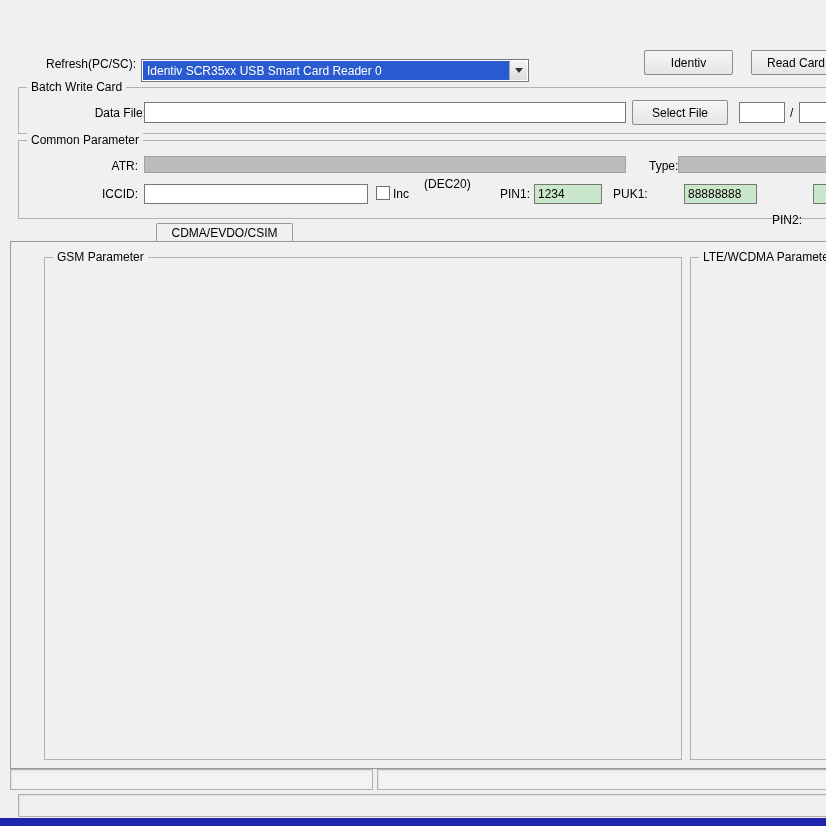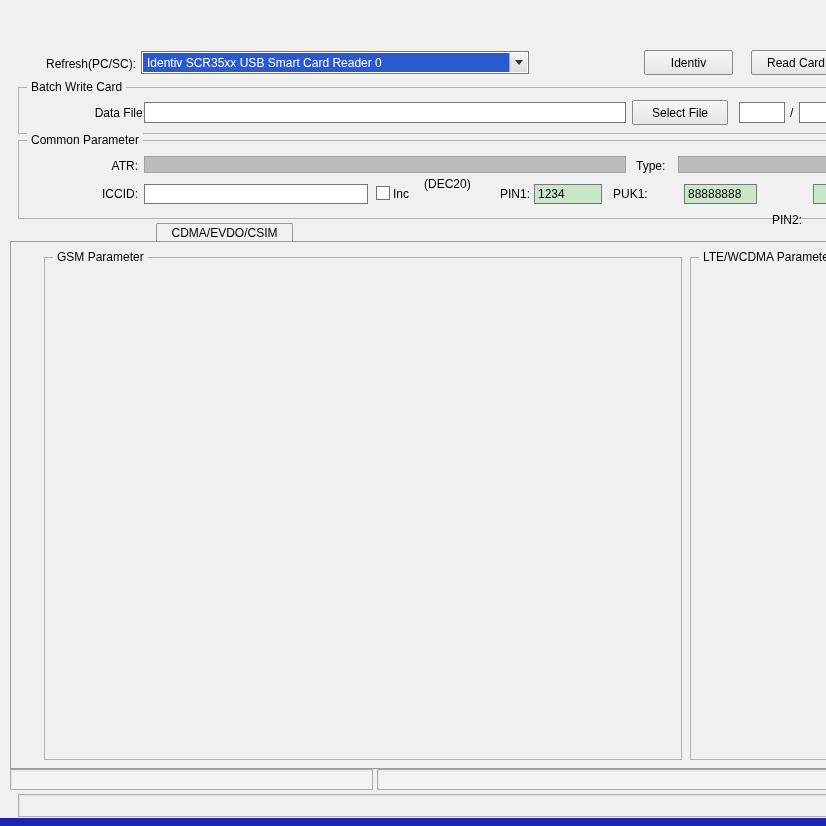--- a/index.html
+++ b/index.html
@@ -40,21 +40,21 @@
   .sunken { position:absolute; border:1px solid #aeaeae; background:#f3f3f3; box-shadow:inset 1px 1px 2px rgba(0,0,0,0.07); box-sizing:border-box; }
   .bottom-blue { position:absolute; left:0; top:818px; width:826px; height:8px; background:#2023ab; }
 </style>
 </head>
 <body>
 
 <div class="root">
 
 
   <div class="lbl r" style="left:30px;top:57px;width:106px;">Refresh(PC/SC):</div>
-  <div class="combo" style="left:141px;top:51px;width:388px;height:23px;">
+  <div class="combo" style="left:141px;top:59px;width:388px;height:23px;">
     <div class="combo-sel">Identiv SCR35xx USB Smart Card Reader 0</div>
     <div class="combo-btn">
       <span class="arrow-down"></span>
     </div>
   </div>
   <div class="btn" style="left:644px;top:50px;width:89px;height:25px;">Identiv</div>
   <div class="btn" style="left:751px;top:50px;width:90px;height:25px;">Read Card</div>
 
   <div class="grp" style="left:18px;top:87px;width:818px;height:45px;">
     <div class="legend">Batch Write Card</div>
@@ -64,21 +64,21 @@
   <div class="btn" style="left:632px;top:100px;width:96px;height:25px;">Select File</div>
   <input class="inp" style="left: 739px; top: 102px; width: 46px; height: 21px;" value="">
   <div class="lbl" style="left:790px;top:106px;">/</div>
   <input class="inp" style="left: 799px; top: 102px; width: 42px; height: 21px;" value="">
 
   <div class="grp" style="left:18px;top:140px;width:818px;height:77px;">
     <div class="legend">Common Parameter</div>
   </div>
   <div class="lbl r" style="left:58px;top:159px;width:80px;">ATR:</div>
   <div class="grayfield" style="left:144px;top:156px;width:482px;"></div>
-  <div class="lbl" style="left:636px;top:159px;">Type:</div>
+  <div class="lbl" style="left:649px;top:159px;">Type:</div>
   <div class="grayfield" style="left:678px;top:156px;width:170px;"></div>
 
   <div class="lbl r" style="left:58px;top:187px;width:80px;">ICCID:</div>
   <input class="inp" style="left: 144px; top: 184px; width: 224px;" value="">
   <div class="chk" style="left:376px;top:186px;"></div>
   <div class="lbl" style="left:393px;top:187px;">Inc</div>
   <div class="lbl" style="left:424px;top:177px;">(DEC20)</div>
   <div class="lbl" style="left:500px;top:187px;">PIN1:</div>
   <input class="inp green" style="left: 534px; top: 184px; width: 68px;" value="1234">
   <div class="lbl" style="left:613px;top:187px;">PUK1:</div>

